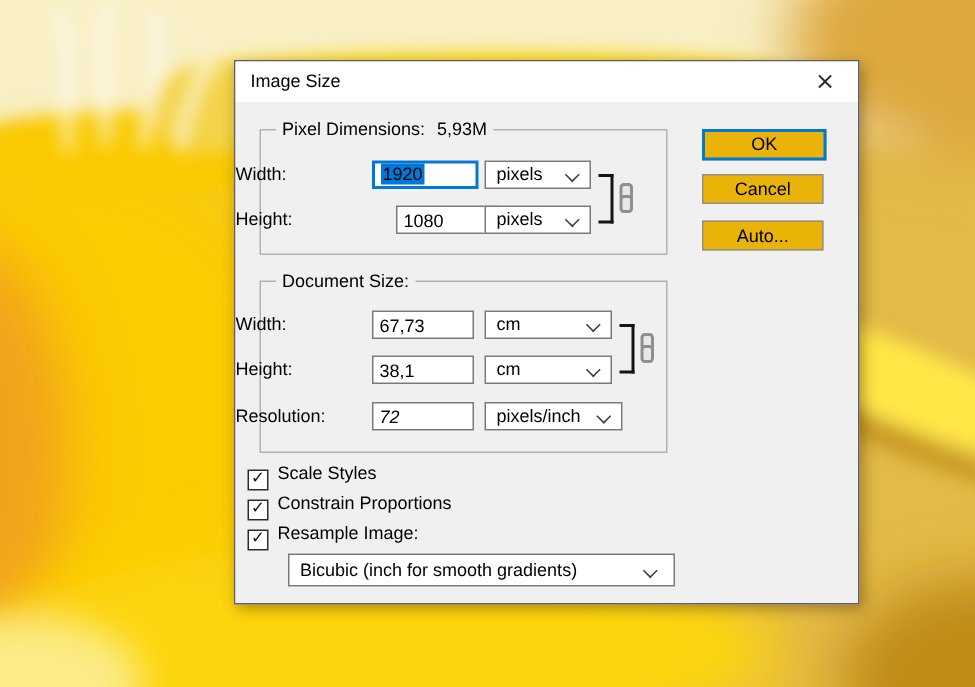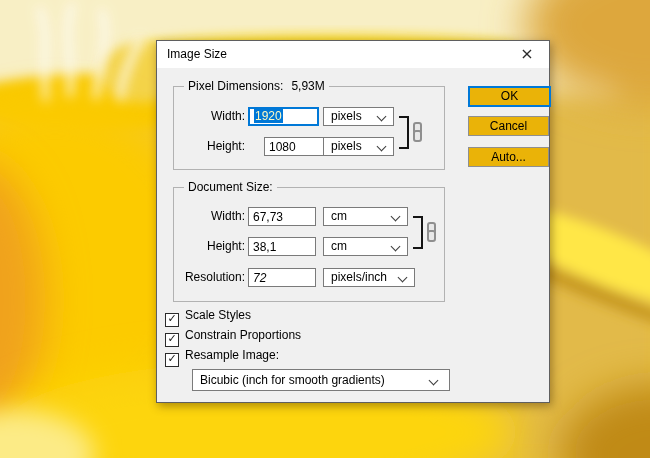--- a/index.html
+++ b/index.html
@@ -3,40 +3,40 @@
 <meta charset="utf-8">
 <style>
   html,body{margin:0;padding:0;}
   .stage{position:relative;width:650px;height:458px;overflow:hidden;
          font-family:"Liberation Sans","DejaVu Sans",sans-serif;font-size:12px;color:#000;}
   .bg{position:absolute;left:0;top:0;width:650px;height:458px;}
 
   
   .dialog{position:absolute;left:156px;top:40px;width:392px;height:361px;
           background:#f0f0f0;border:1px solid #5f5f5f;
-          box-shadow:2px 3px 9px rgba(70,45,0,.45);}
+          box-shadow:2px 3px 9px rgba(70,45,0,.45);padding-left:23px;}
   .titlebar{position:absolute;left:0;top:0;width:100%;height:27px;background:#ffffff;}
   .titlebar .title{position:absolute;left:10px;top:0;line-height:27px;}
   .close-btn{position:absolute;right:0;top:0;width:44px;height:27px;text-align:center;
              line-height:26px;font-size:16px;color:#2b2b2b;cursor:default;
              font-family:"DejaVu Sans",sans-serif;}
   .body{position:absolute;left:0;top:27px;right:0;bottom:0;background:#f0f0f0;}
 
   
   .group{position:absolute;border:1px solid #b2b2b2;}
   .legend{position:absolute;top:-8px;left:10px;background:#f0f0f0;padding:0 4px;white-space:nowrap;}
   .legend .val{margin-left:8px;text-align:right;}
 
   
-  .flabel{position:absolute;width:88px;text-align:right;line-height:19px;}
+  .flabel{position:absolute;width:88px;text-align:left;line-height:19px;}
   .text-input{position:absolute;height:17px;background:#ffffff;border:1px solid #7a7a7a;
               padding:0 4px;line-height:17px;}
   input.text-input{margin:0;font:inherit;width:58px;}
   .text-input.focused{border:2px solid #0078d7;height:15px;line-height:15px;}
-  .text-input.focused .sel{background:#0078d7;color:#fef9c3;padding:0 1px;}
+  .text-input.focused .sel{background:#0078d7;color:#000000;padding:0 1px;}
   .dropdown{position:absolute;height:17px;background:#ffffff;border:1px solid #7a7a7a;
             line-height:17px;padding-left:7px;cursor:default;}
   .chev{position:absolute;right:8px;top:5px;width:6px;height:6px;
         border-right:1.4px solid #3c3c3c;border-bottom:1.4px solid #3c3c3c;
         transform:rotate(45deg);}
 
   
   .bracket{position:absolute;width:8px;border-top:2px solid #141414;
            border-right:2px solid #141414;border-bottom:2px solid #141414;}
   .chain{position:absolute;width:10px;}

